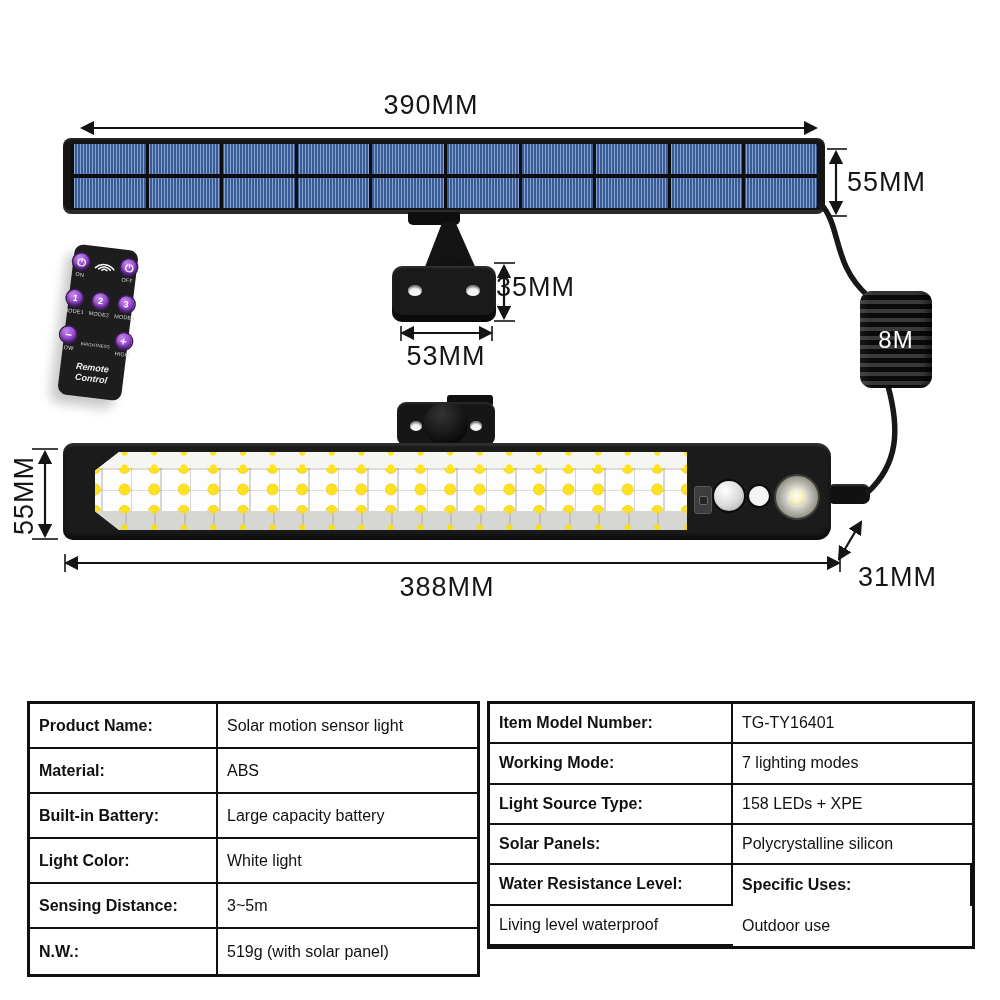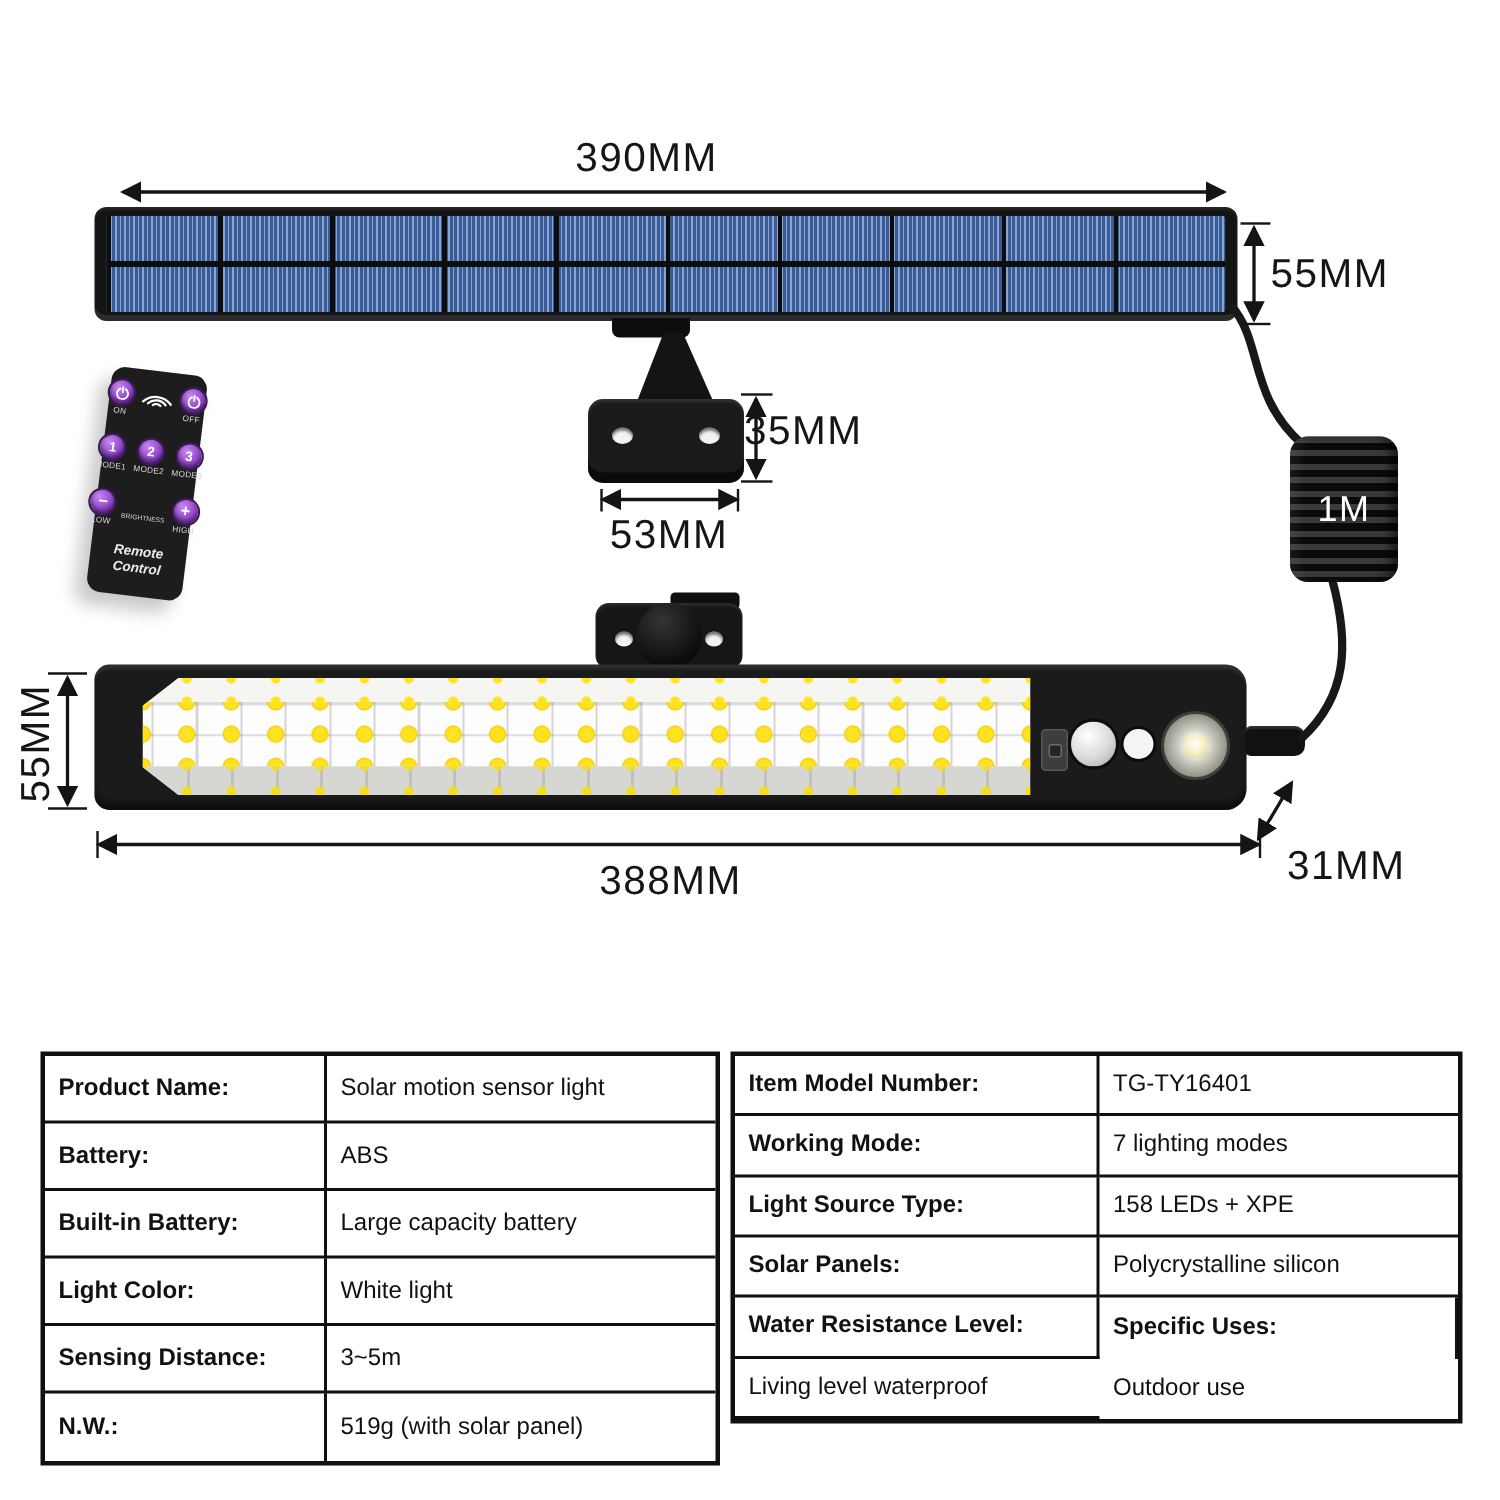--- a/index.html
+++ b/index.html
@@ -240,35 +240,35 @@
       <path d="M 401 326 V 341"></path>
         <path d="M 492 326 V 341"></path>
       <path d="M 32 449 H 58"></path>
         <path d="M 32 539 H 58"></path>
       <path d="M 65 554 V 572"></path>
         <path d="M 840 554 V 572"></path>
     </g>
   </svg>
 
   <div class="coil">
-    <span>1M</span>
+    <span>8M</span>
   </div>
 
   <div class="dim center" style="left:361px;top:90px;width:140px;">390MM</div>
   <div class="dim" style="left:847px;top:167px;">55MM</div>
   <div class="dim" style="left:496px;top:272px;">35MM</div>
   <div class="dim center" style="left:398px;top:341px;width:96px;">53MM</div>
   <div class="dim center" style="left:-21px;top:480px;width:90px;transform:rotate(-90deg);">55MM</div>
   <div class="dim center" style="left:377px;top:572px;width:140px;">388MM</div>
   <div class="dim" style="left:858px;top:562px;">31MM</div>
 
   <div class="spec-table t-left">
     <div class="cell lab">Product Name:</div>
     <div class="cell">Solar motion sensor light</div>
-    <div class="cell lab">Battery:</div>
+    <div class="cell lab">Material:</div>
     <div class="cell">ABS</div>
     <div class="cell lab">Built-in Battery:</div>
     <div class="cell">Large capacity battery</div>
     <div class="cell lab">Light Color:</div>
     <div class="cell">White light</div>
     <div class="cell lab">Sensing Distance:</div>
     <div class="cell">3~5m</div>
     <div class="cell lab r6">N.W.:</div>
     <div class="cell r6">519g (with solar panel)</div>
   </div>

